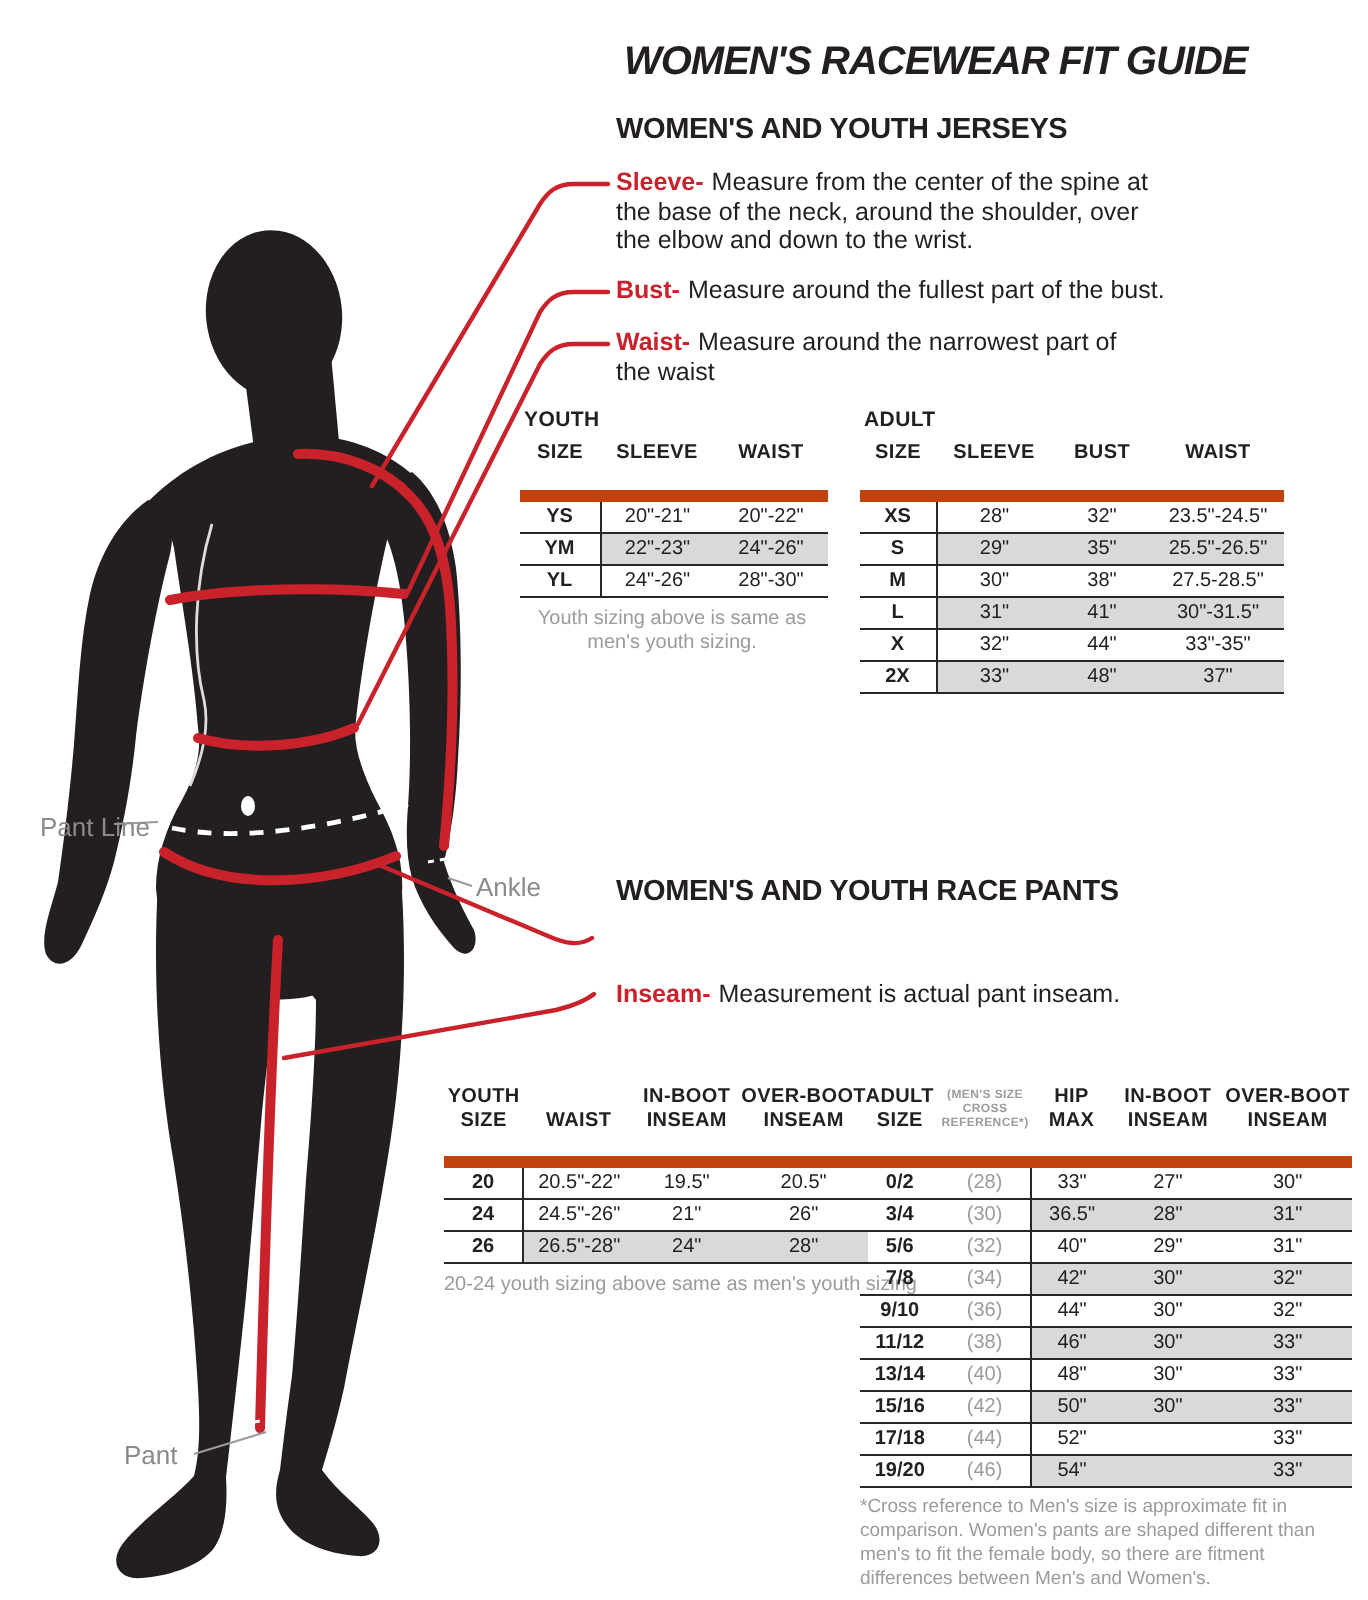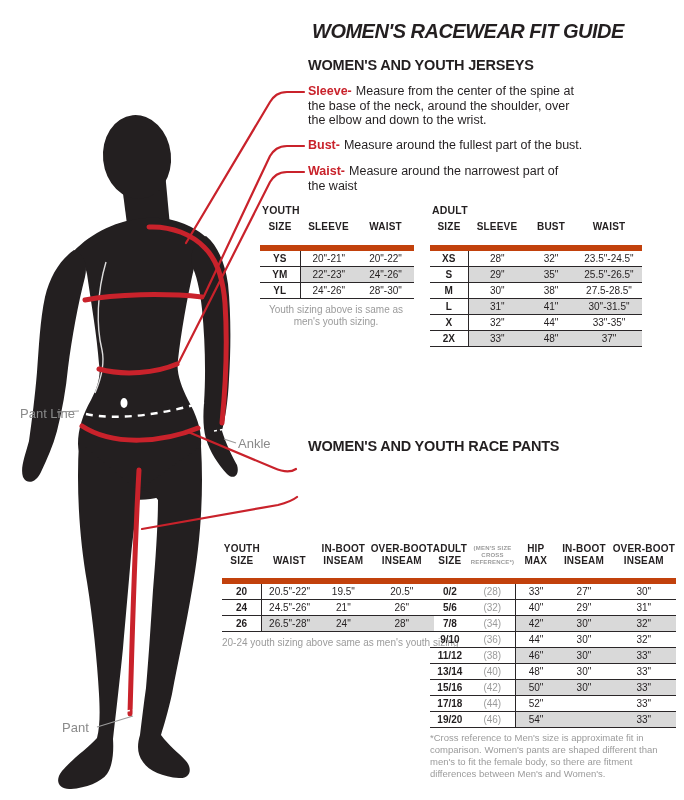--- a/index.html
+++ b/index.html
@@ -195,20 +195,23 @@
               <td class="sh">48"</td>
               <td class="sh">37"</td>
             </tr>
           </tbody>
         </table>
       </div>
   </div>
 
   <div class="abs section-heading" style="left:308px;top:438px;">WOMEN'S AND YOUTH RACE PANTS</div>
 
+  <p class="abs measure" style="left:308px;top:490px;width:330px;">
+    <span class="rlabel">Inseam-</span><span>Measurement is actual pant inseam.</span>
+  </p>
 
   <div class="tblbox" style="left:222px;top:541px;width:212px;">
     <div>
         <table>
           <colgroup>
             <col style="width: 40px;">
             <col style="width: 58px;">
             <col style="width: 54px;">
             <col style="width: 58px;">
           </colgroup>
@@ -293,20 +296,27 @@
             </tr>
           </thead>
           <tbody>
             <tr>
               <td class="size">0/2</td>
               <td class="ref">(28)</td>
               <td class="sh divl">33"</td>
               <td class="sh">27"</td>
               <td class="sh">30"</td>
             </tr>
+            <tr class="shaded">
+              <td class="size">3/4</td>
+              <td class="ref">(30)</td>
+              <td class="sh divl">36.5"</td>
+              <td class="sh">28"</td>
+              <td class="sh">31"</td>
+            </tr>
             <tr>
               <td class="size">5/6</td>
               <td class="ref">(32)</td>
               <td class="sh divl">40"</td>
               <td class="sh">29"</td>
               <td class="sh">31"</td>
             </tr>
             <tr class="shaded">
               <td class="size">7/8</td>
               <td class="ref">(34)</td>

